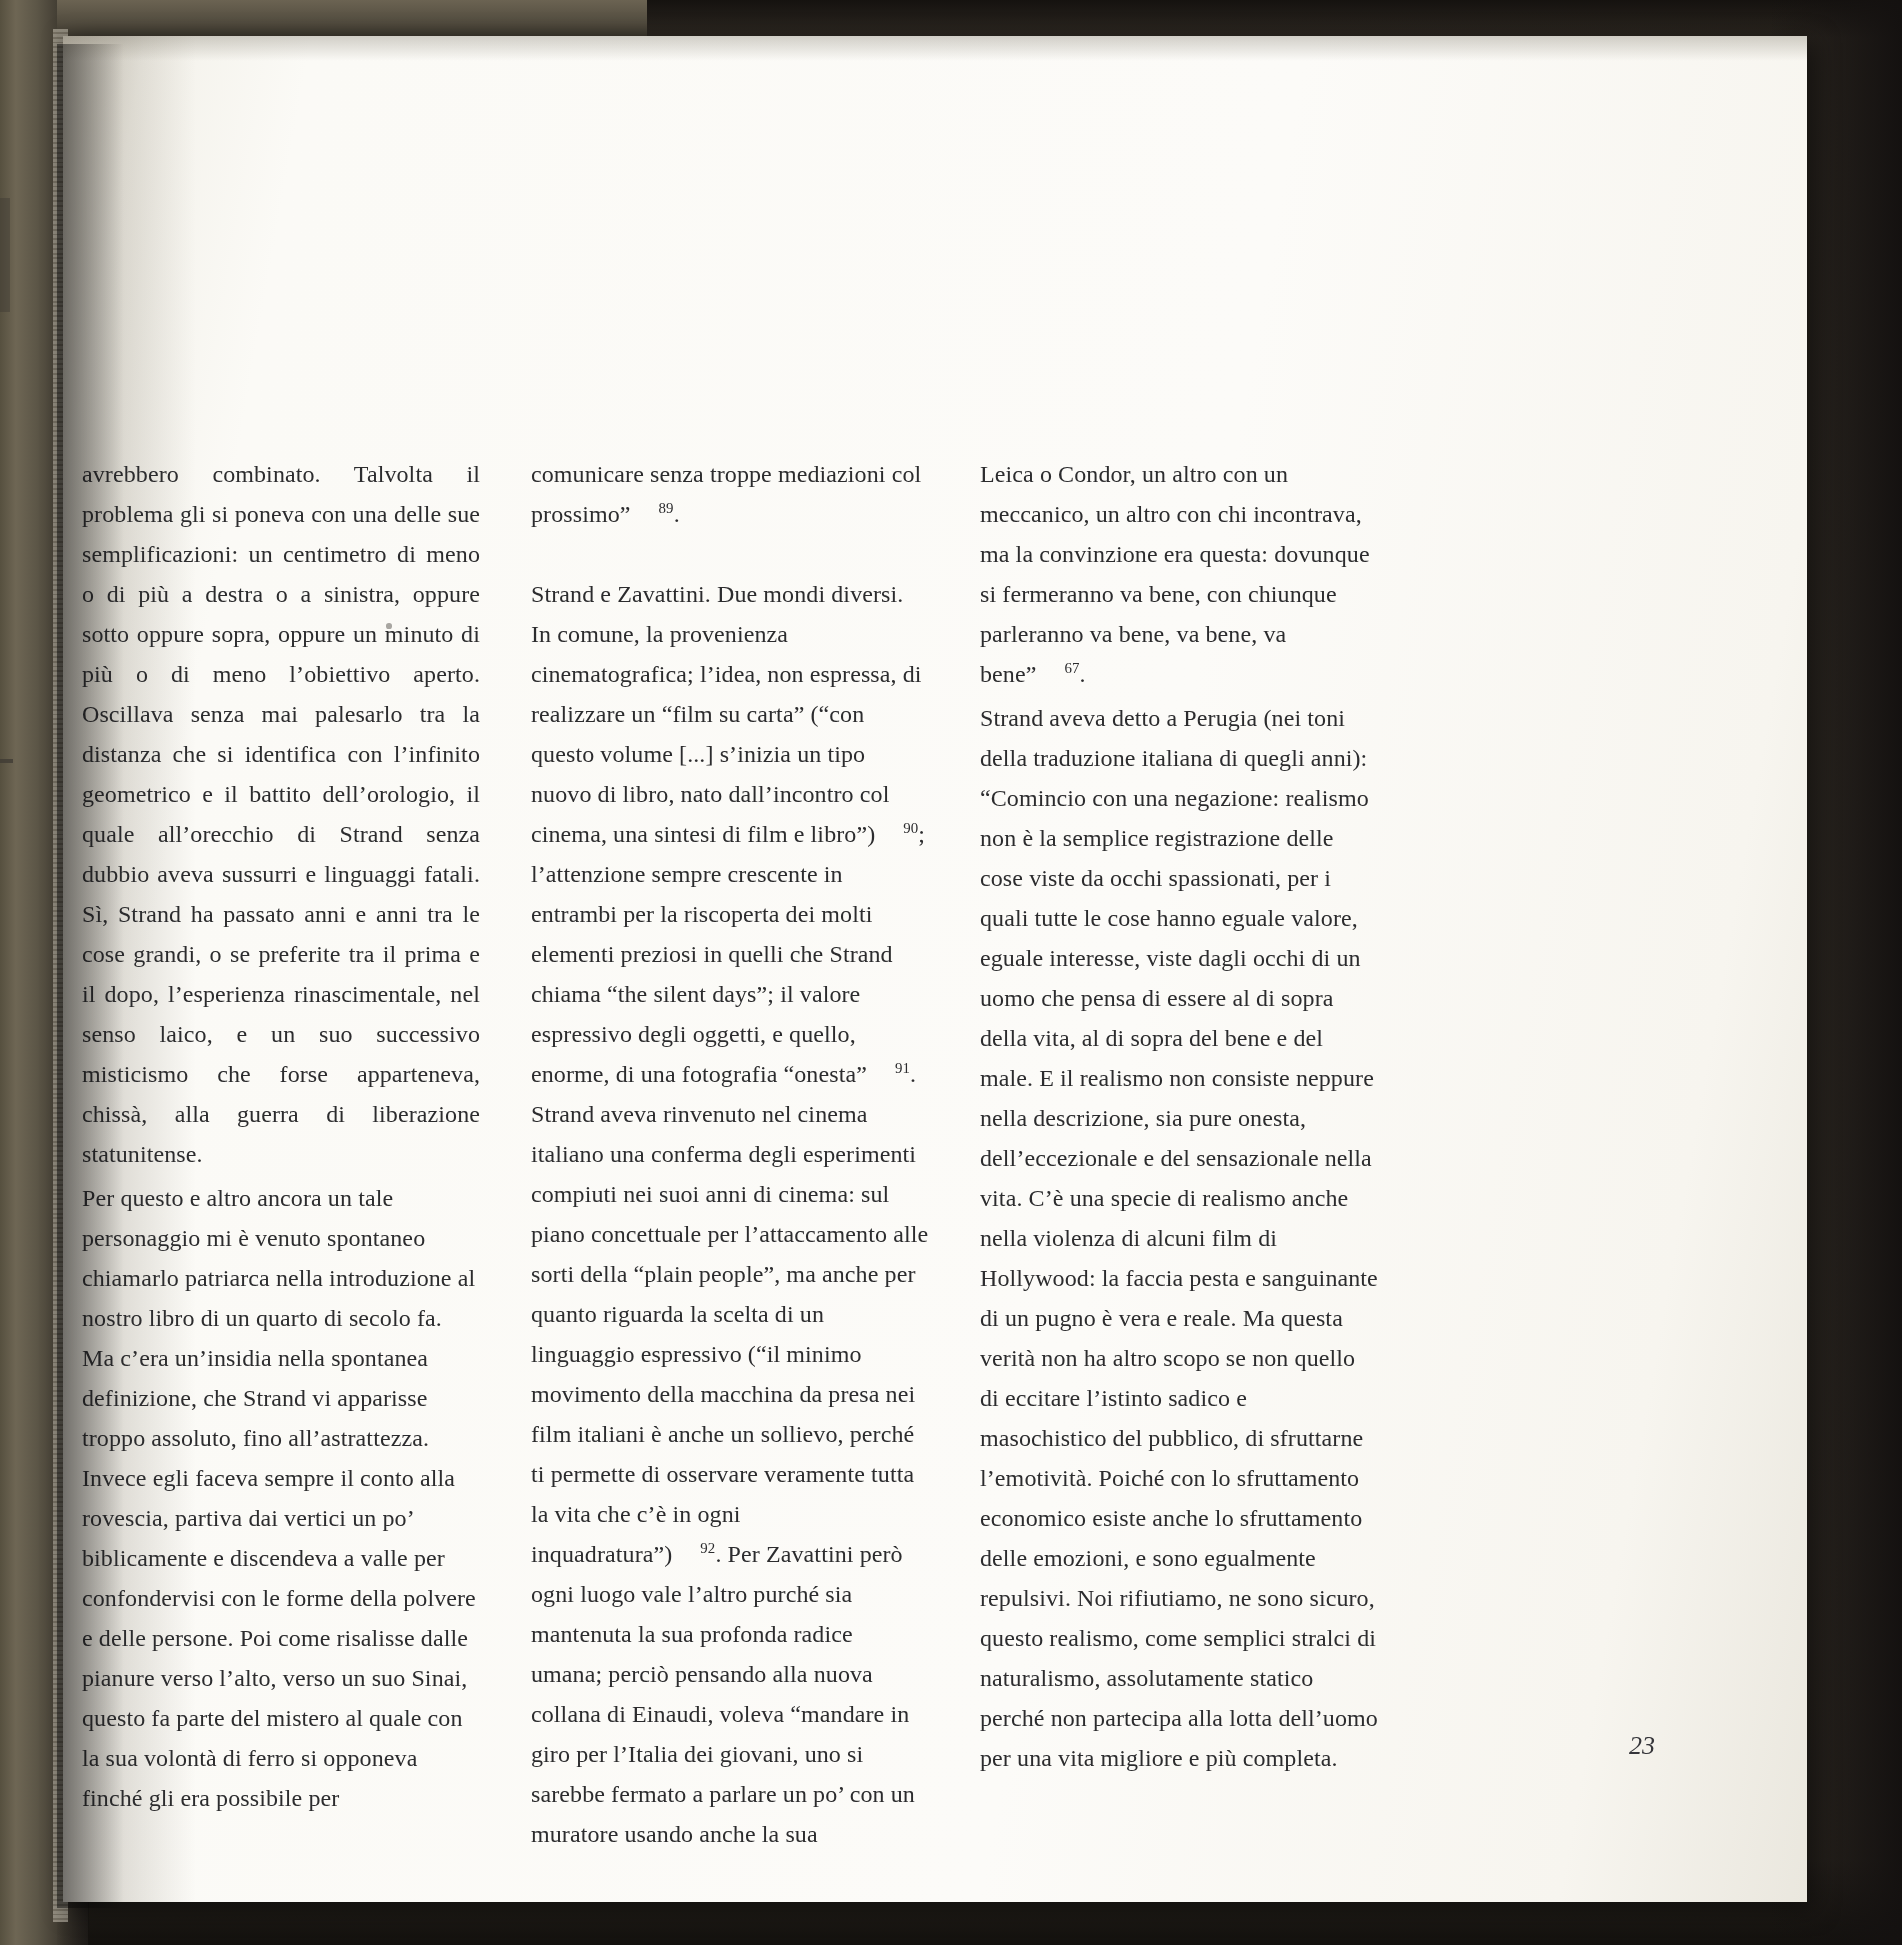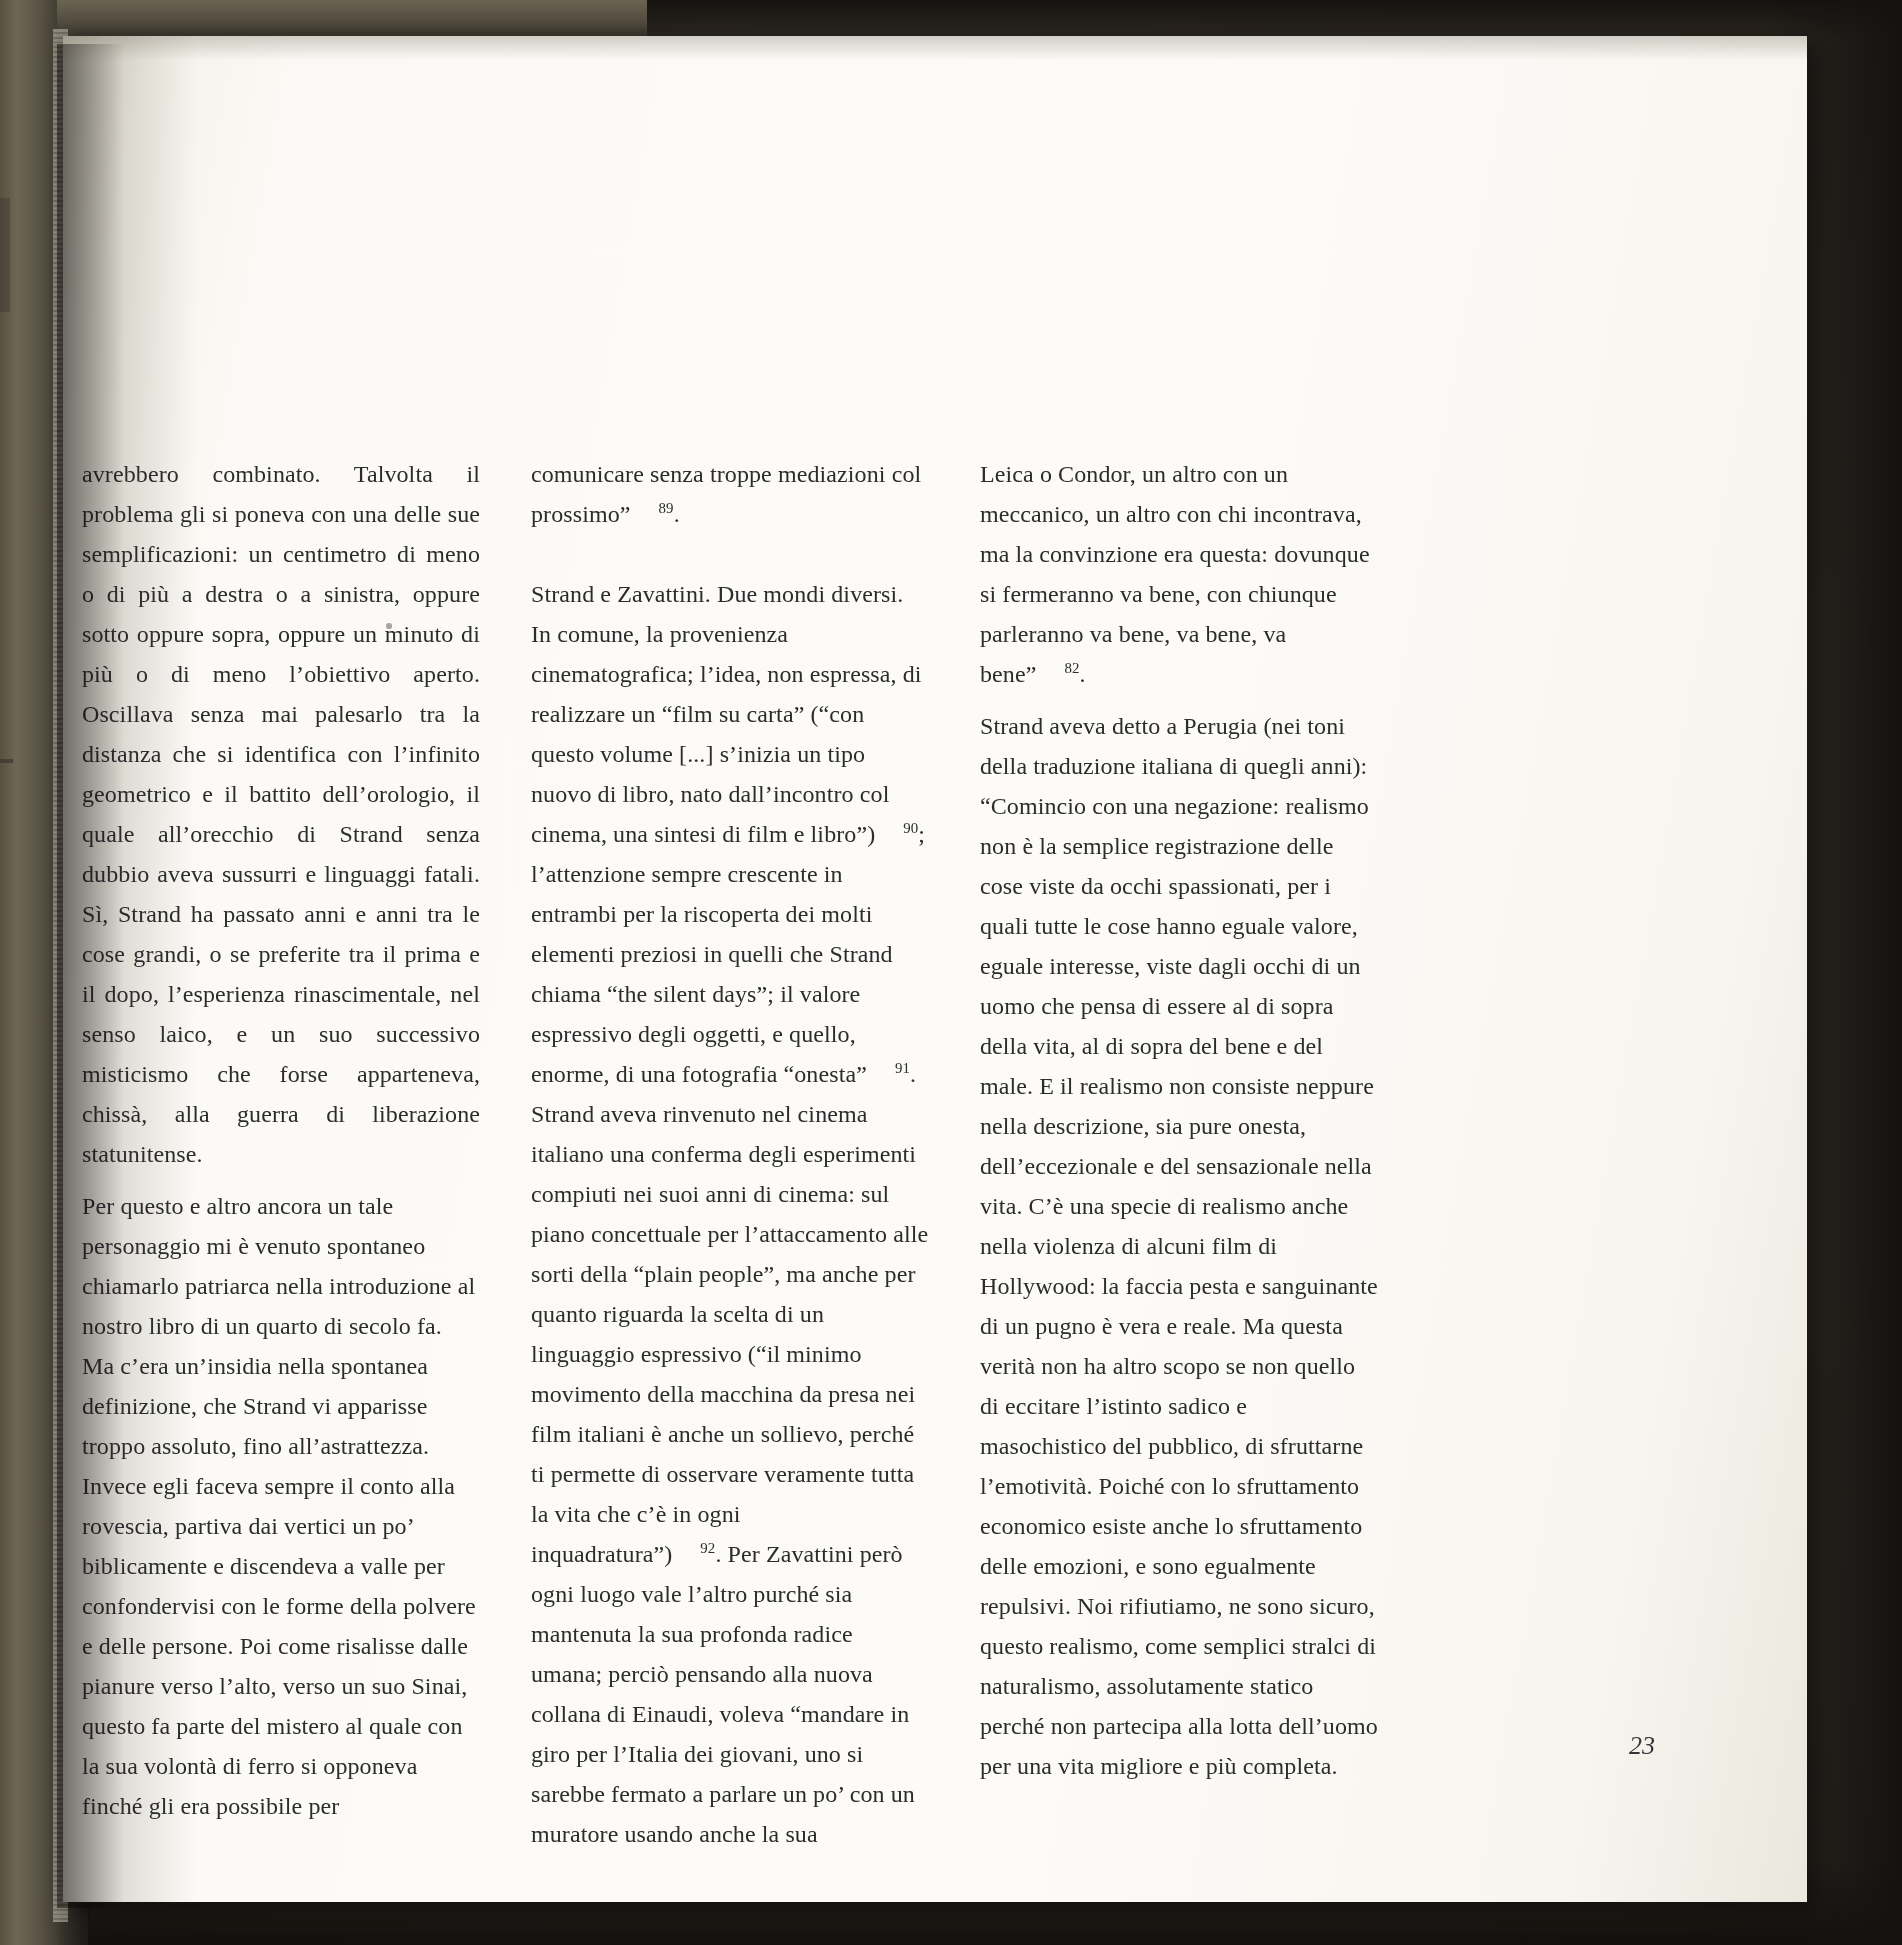--- a/index.html
+++ b/index.html
@@ -134,21 +134,21 @@
     color: #2c2c2e;
     font-size: 24px;
     line-height: 40px;
     letter-spacing: 0.1px;
     text-align: left;
   }
   .col p {
     margin: 0;
   }
   .col p + p {
-    margin-top: 12px;
+    margin-top: 4px;
   }
   .para-gap {
     height: 40px;
   }
   .col .jf { text-align: justify; text-justify: inter-word; }
 
   sup {
     font-size: .62em;
     vertical-align: super;
     line-height: 0;
@@ -203,21 +203,21 @@
       <p>Per questo e altro ancora un tale personaggio mi è venuto spontaneo chiamarlo patriarca nella introduzione al nostro libro di un quarto di secolo fa. Ma c’era un’insidia nella spontanea definizione, che Strand vi apparisse troppo assoluto, fino all’astrattezza. Invece egli faceva sempre il conto alla rovescia, partiva dai vertici un po’ biblicamente e discendeva a valle per confondervisi con le forme della polvere e delle persone. Poi come risalisse dalle pianure verso l’alto, verso un suo Sinai, questo fa parte del mistero al quale con la sua volontà di ferro si opponeva finché gli era possibile per</p>
     </div>
 
     <div class="col">
       <p>comunicare senza troppe mediazioni col prossimo”<sup>89</sup>.</p>
       <div class="para-gap"></div>
       <p>Strand e Zavattini. Due mondi diversi. In comune, la provenienza cinematografica; l’idea, non espressa, di realizzare un “film su carta” (“con questo volume [...] s’inizia un tipo nuovo di libro, nato dall’incontro col cinema, una sintesi di film e libro”)<sup>90</sup>; l’attenzione sempre crescente in entrambi per la riscoperta dei molti elementi preziosi in quelli che Strand chiama “the silent days”; il valore espressivo degli oggetti, e quello, enorme, di una fotografia “onesta”<sup>91</sup>. Strand aveva rinvenuto nel cinema italiano una conferma degli esperimenti compiuti nei suoi anni di cinema: sul piano concettuale per l’attaccamento alle sorti della “plain people”, ma anche per quanto riguarda la scelta di un linguaggio espressivo (“il minimo movimento della macchina da presa nei film italiani è anche un sollievo, perché ti permette di osservare veramente tutta la vita che c’è in ogni inquadratura”)<sup>92</sup>. Per Zavattini però ogni luogo vale l’altro purché sia mantenuta la sua profonda radice umana; perciò pensando alla nuova collana di Einaudi, voleva “mandare in giro per l’Italia dei giovani, uno si sarebbe fermato a parlare un po’ con un muratore usando anche la sua</p>
     </div>
 
     <div class="col">
-      <p>Leica o Condor, un altro con un meccanico, un altro con chi incontrava, ma la convinzione era questa: dovunque si fermeranno va bene, con chiunque parleranno va bene, va bene, va bene”<sup>82</sup>.</p>
+      <p>Leica o Condor, un altro con un meccanico, un altro con chi incontrava, ma la convinzione era questa: dovunque si fermeranno va bene, con chiunque parleranno va bene, va bene, va bene”<sup>67</sup>.</p>
       <p>Strand aveva detto a Perugia (nei toni della traduzione italiana di quegli anni): “Comincio con una negazione: realismo non è la semplice registrazione delle cose viste da occhi spassionati, per i quali tutte le cose hanno eguale valore, eguale interesse, viste dagli occhi di un uomo che pensa di essere al di sopra della vita, al di sopra del bene e del male. E il realismo non consiste neppure nella descrizione, sia pure onesta, dell’eccezionale e del sensazionale nella vita. C’è una specie di realismo anche nella violenza di alcuni film di Hollywood: la faccia pesta e sanguinante di un pugno è vera e reale. Ma questa verità non ha altro scopo se non quello di eccitare l’istinto sadico e masochistico del pubblico, di sfruttarne l’emotività. Poiché con lo sfruttamento economico esiste anche lo sfruttamento delle emozioni, e sono egualmente repulsivi. Noi rifiutiamo, ne sono sicuro, questo realismo, come semplici stralci di naturalismo, assolutamente statico perché non partecipa alla lotta dell’uomo per una vita migliore e più completa.</p>
     </div>
 
   </div>
 
   <div class="folio">23</div>
 </div>
 
 <div class="page-stack-shadow"></div>
 

